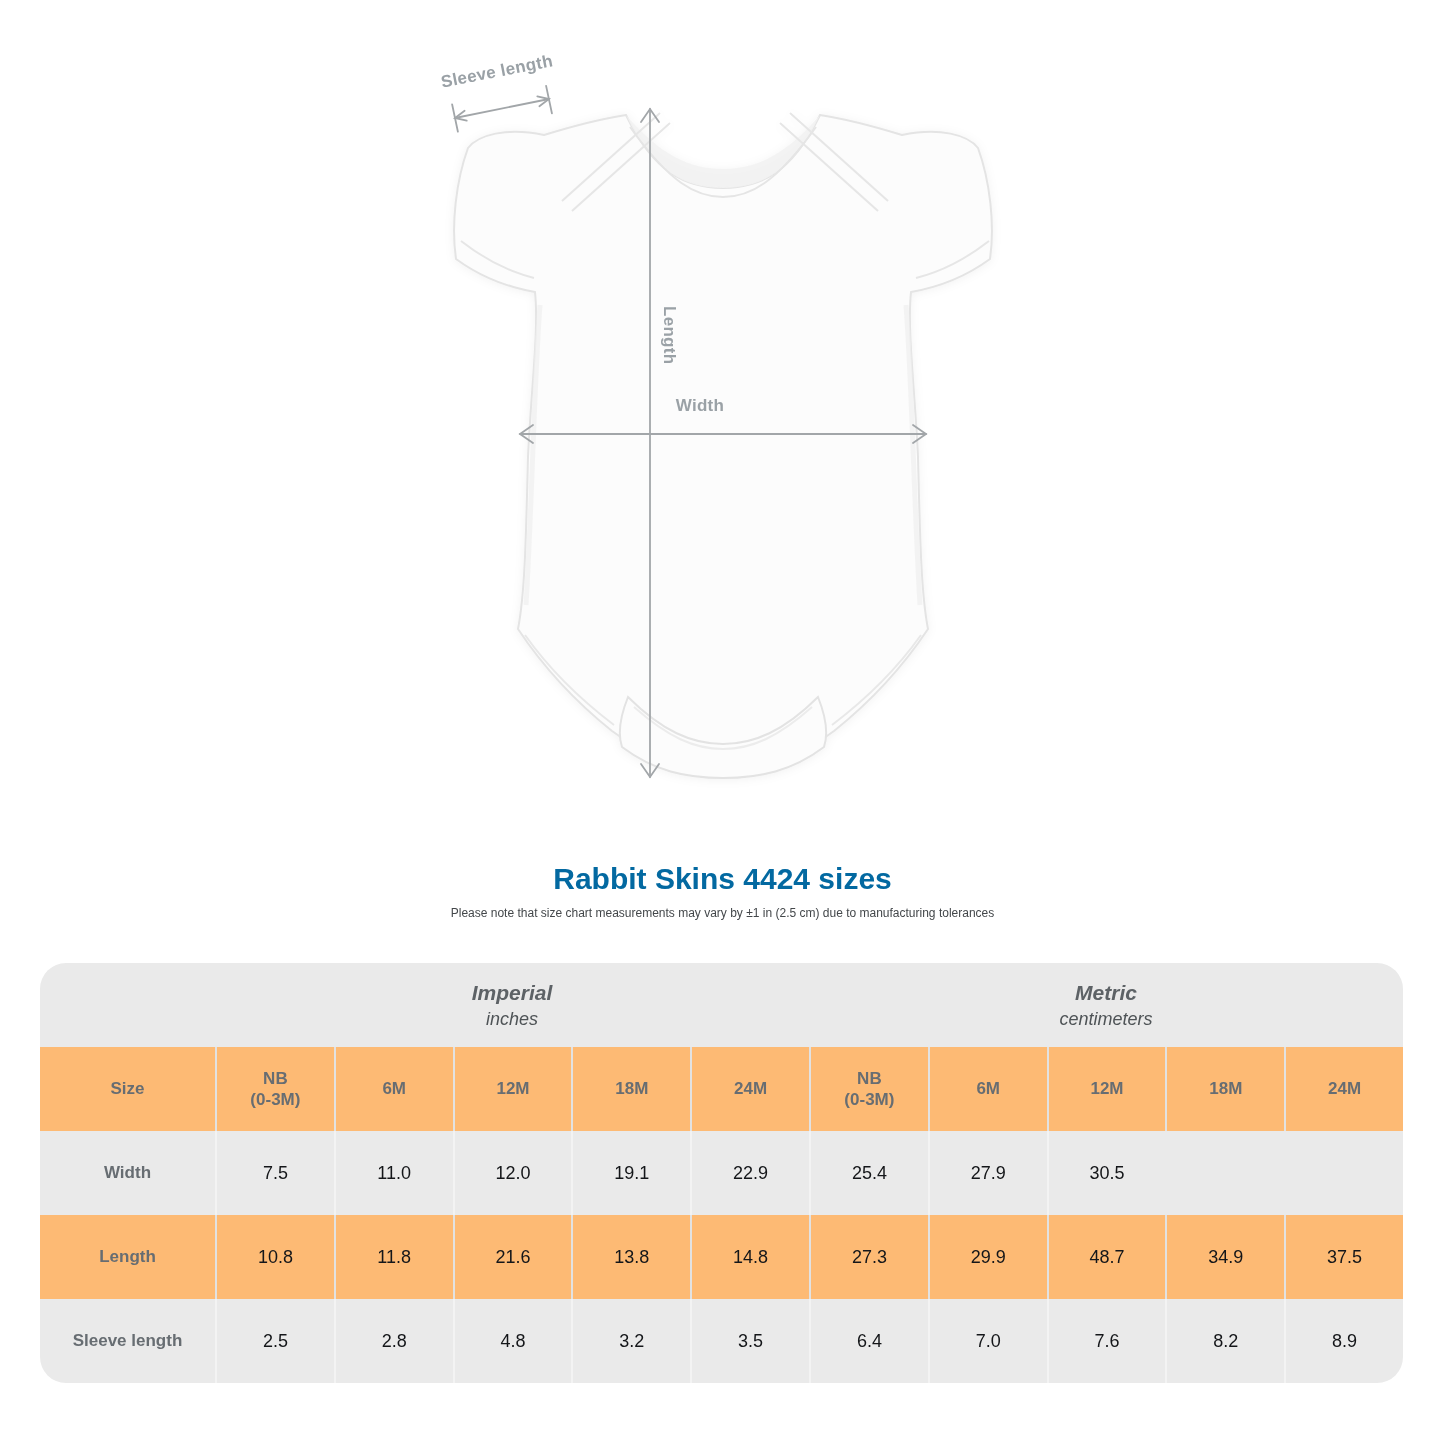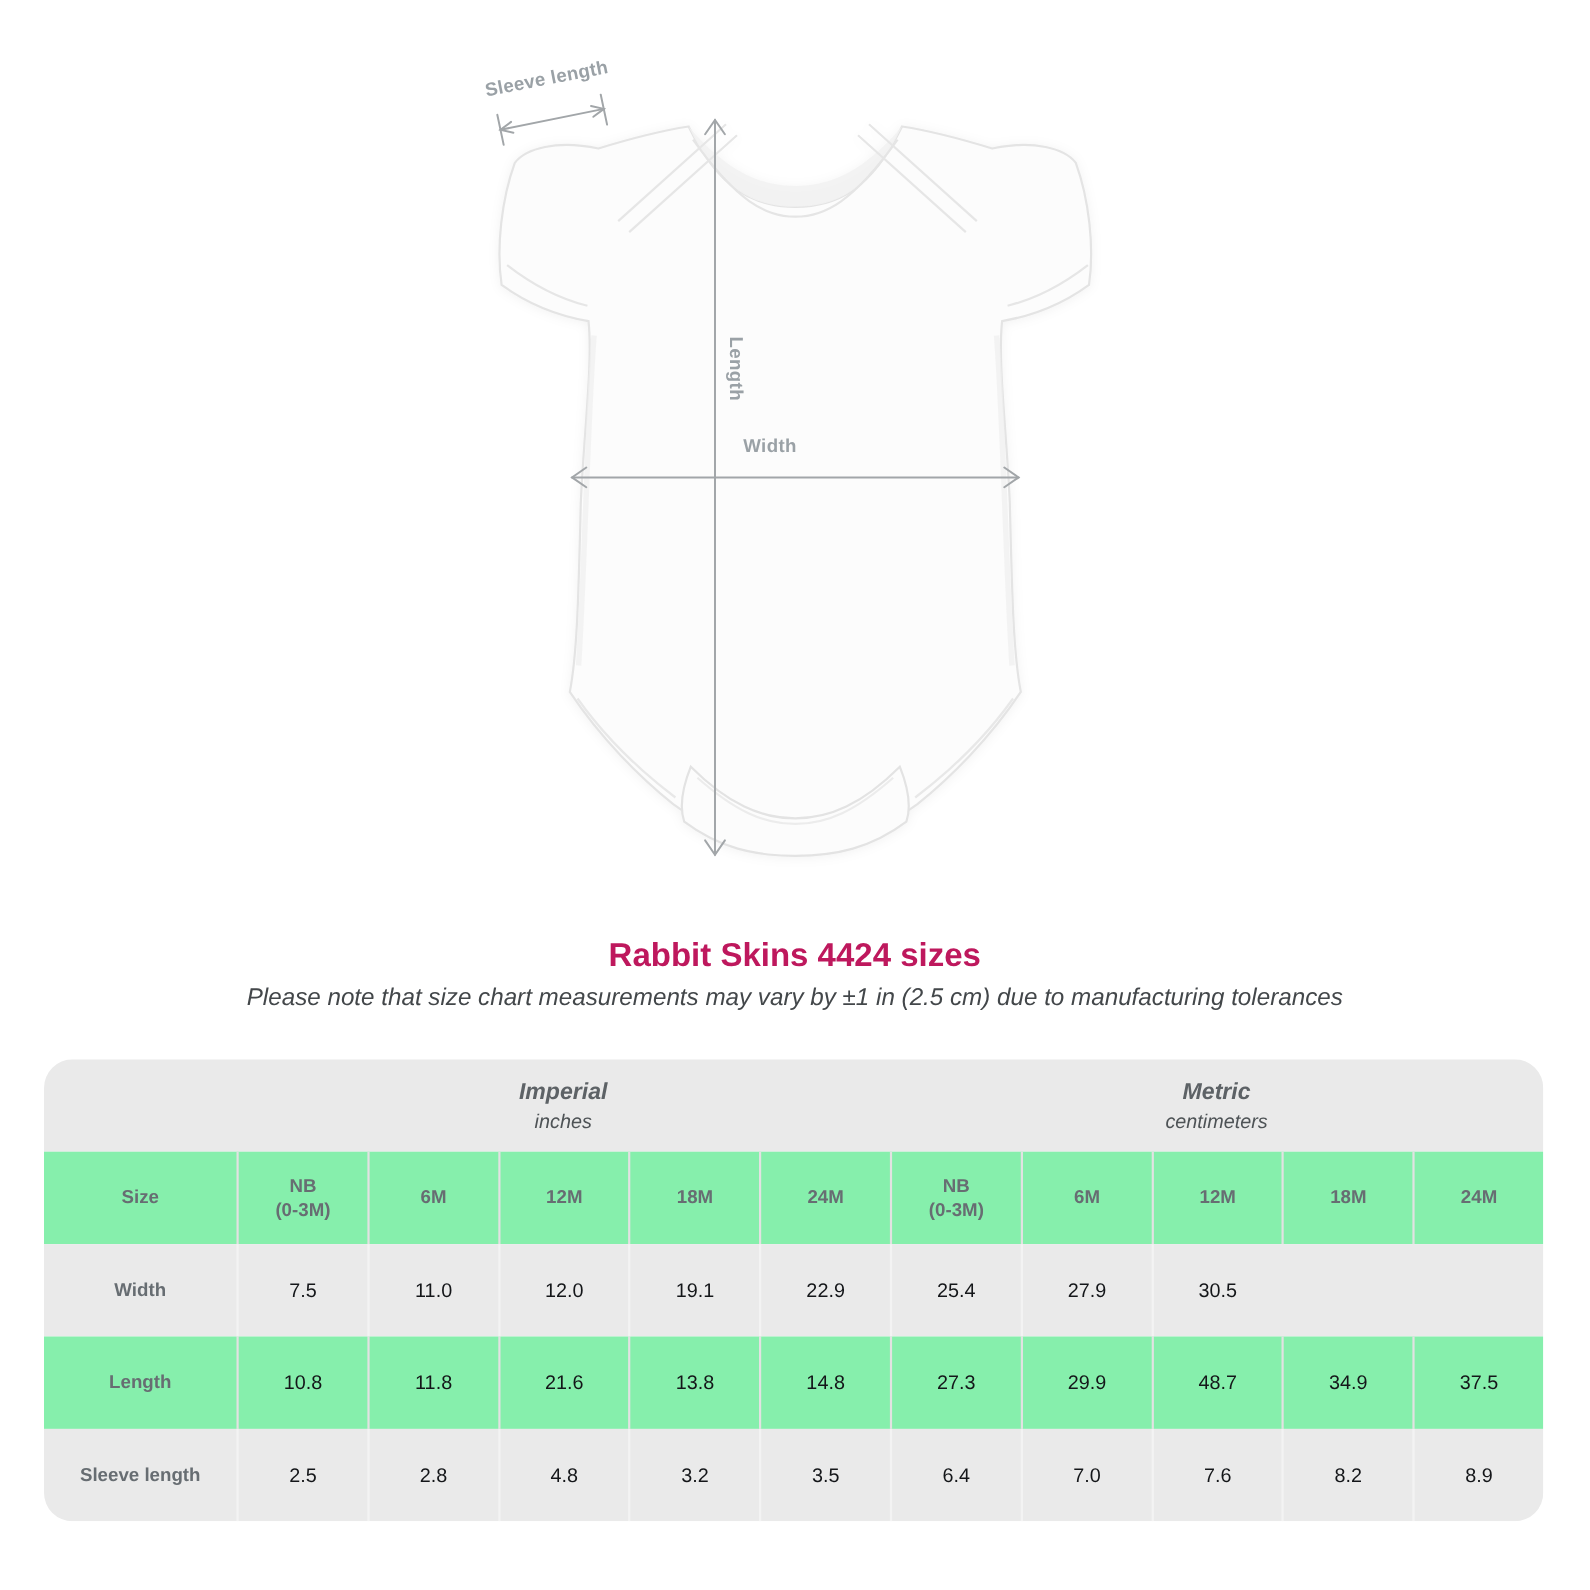--- a/index.html
+++ b/index.html
@@ -10,30 +10,30 @@
   .diagram{position:absolute;left:430px;top:85px;width:590px;height:710px;}
   .diagram svg{display:block;width:100%;height:100%;}
   .garment{filter:drop-shadow(0 1px 5px rgba(0,0,0,0.05));}
   .anno-label{position:absolute;color:#9aa1a6;font-weight:bold;font-size:17px;letter-spacing:.3px;white-space:nowrap;}
   .lbl-sleeve{left:430px;top:62px;width:134px;text-align:center;transform:rotate(-11deg);}
   .lbl-width{left:650px;top:396px;width:100px;text-align:center;}
   .lbl-length{left:679px;top:306px;transform:rotate(90deg);transform-origin:top left;}
 
   
   .title-wrap{position:absolute;left:0;top:852px;width:1445px;text-align:center;}
-  .chart-title{font-size:30px;font-weight:bold;color:#be185d;margin:0;}
-  .chart-subtitle{font-size:22px;font-style:italic;color:#43474a;margin:8px 0 16px 0;}
+  .chart-title{font-size:30px;font-weight:bold;color:#0369a1;margin:10px;}
+  .chart-subtitle{font-size:12px;color:#43474a;margin:8px 0 16px 0;}
 
   
   .size-table{position:absolute;left:40px;top:963px;width:1363px;border-radius:26px;overflow:hidden;}
   .band{display:grid;grid-template-columns:175px 1fr 1fr;height:84px;background:#eaeaea;}
   .band-group{display:flex;flex-direction:column;align-items:center;justify-content:center;gap:4px;}
   .g-label{font-size:21px;font-weight:bold;font-style:italic;color:#5d6266;}
   .g-unit{font-size:18px;font-style:italic;color:#4e5356;}
-  .trow{display:grid;grid-template-columns:175px repeat(10,1fr);height:84px;--sep:#e2e2e2;background:#86efac;}
+  .trow{display:grid;grid-template-columns:175px repeat(10,1fr);height:84px;--sep:#e2e2e2;background:#fdba74;}
   .trow.stripe{background:#eaeaea;--sep:#f3f3f3;}
   .cell{display:flex;align-items:center;justify-content:center;text-align:center;}
   .trow .cell + .cell{border-left:2px solid var(--sep);}
   .label-cell{font-size:17px;font-weight:bold;color:#676d72;}
   .head-cell{font-size:17px;font-weight:bold;color:#676d72;white-space:pre-line;line-height:1.25;}
   .value-cell{font-size:18px;color:#141619;}
 </style>
 </head>
 <body>
 

